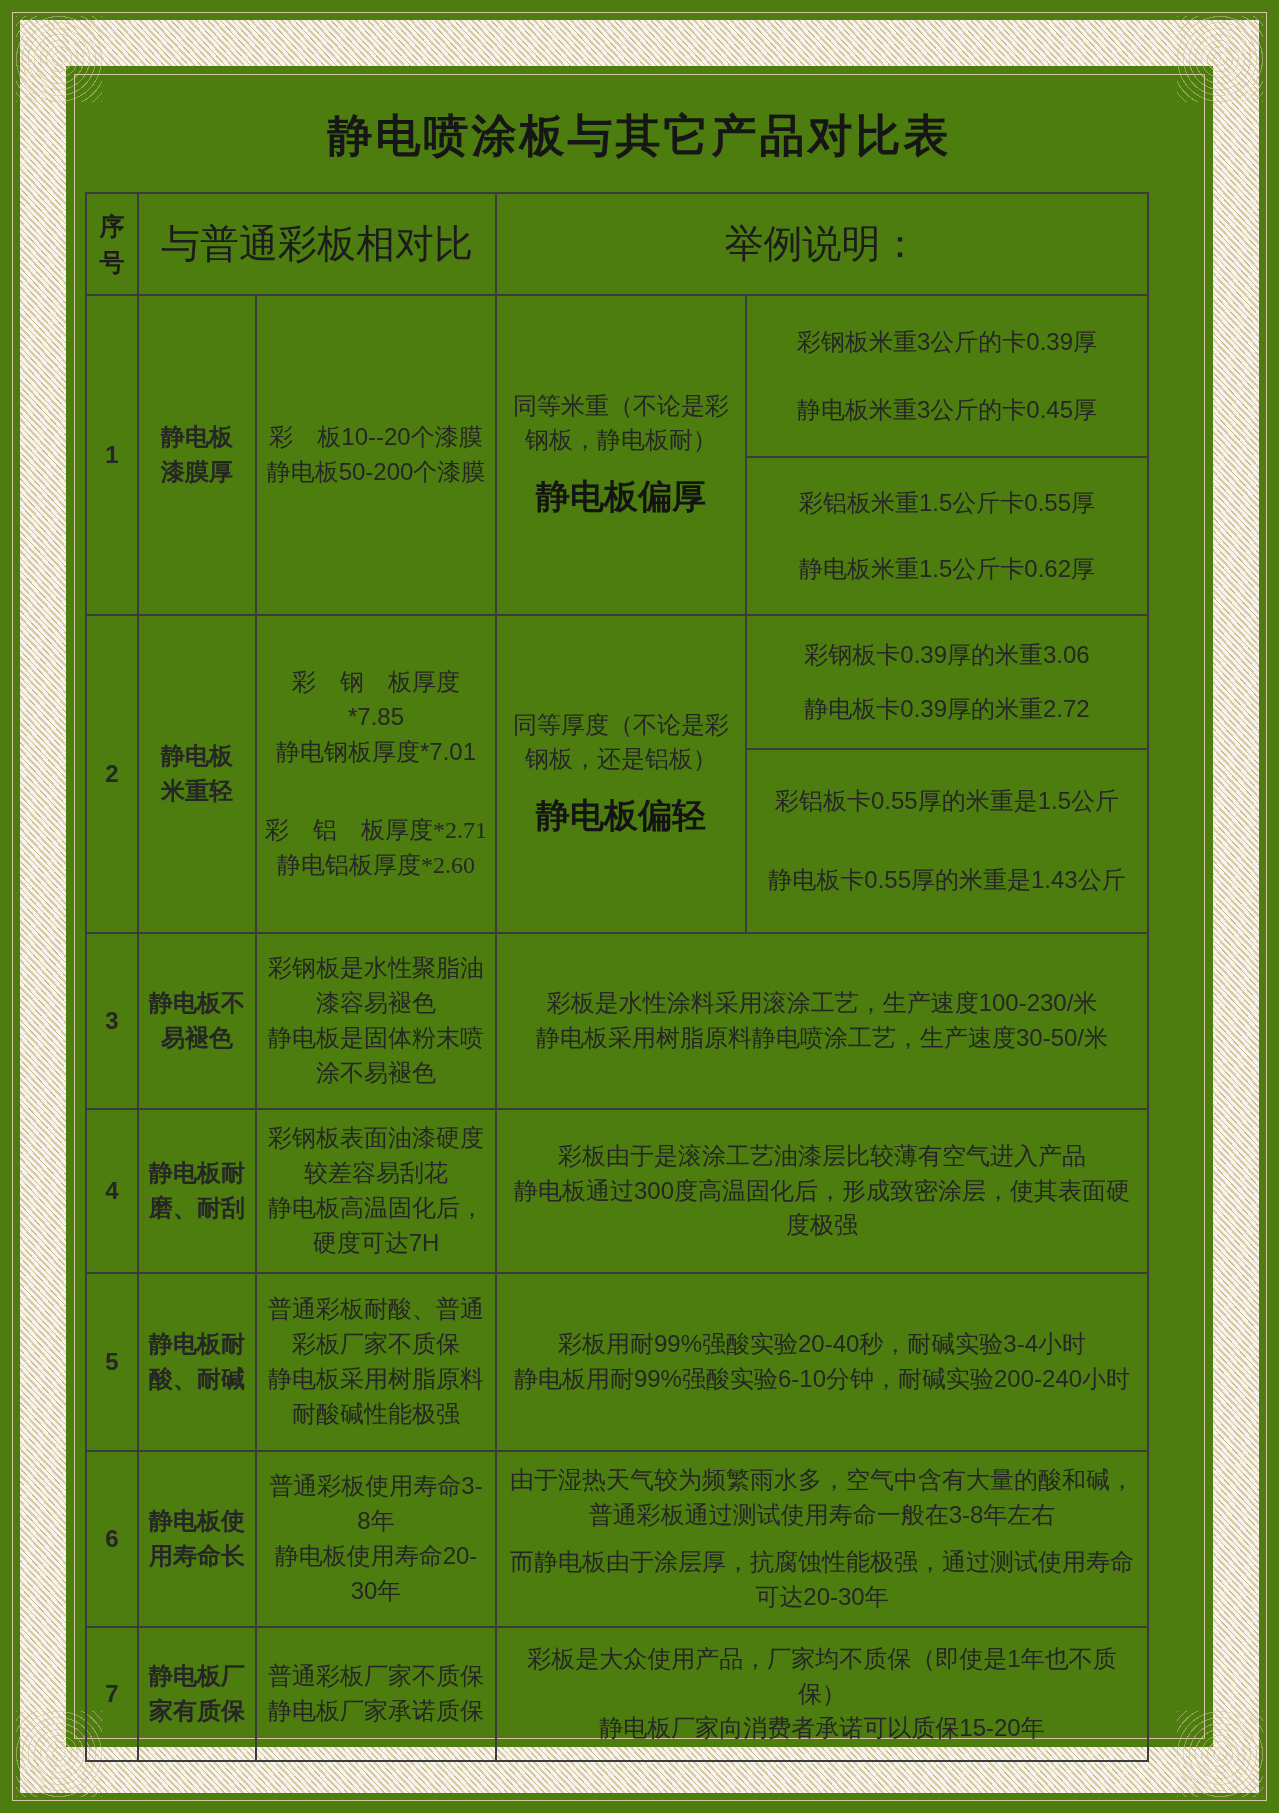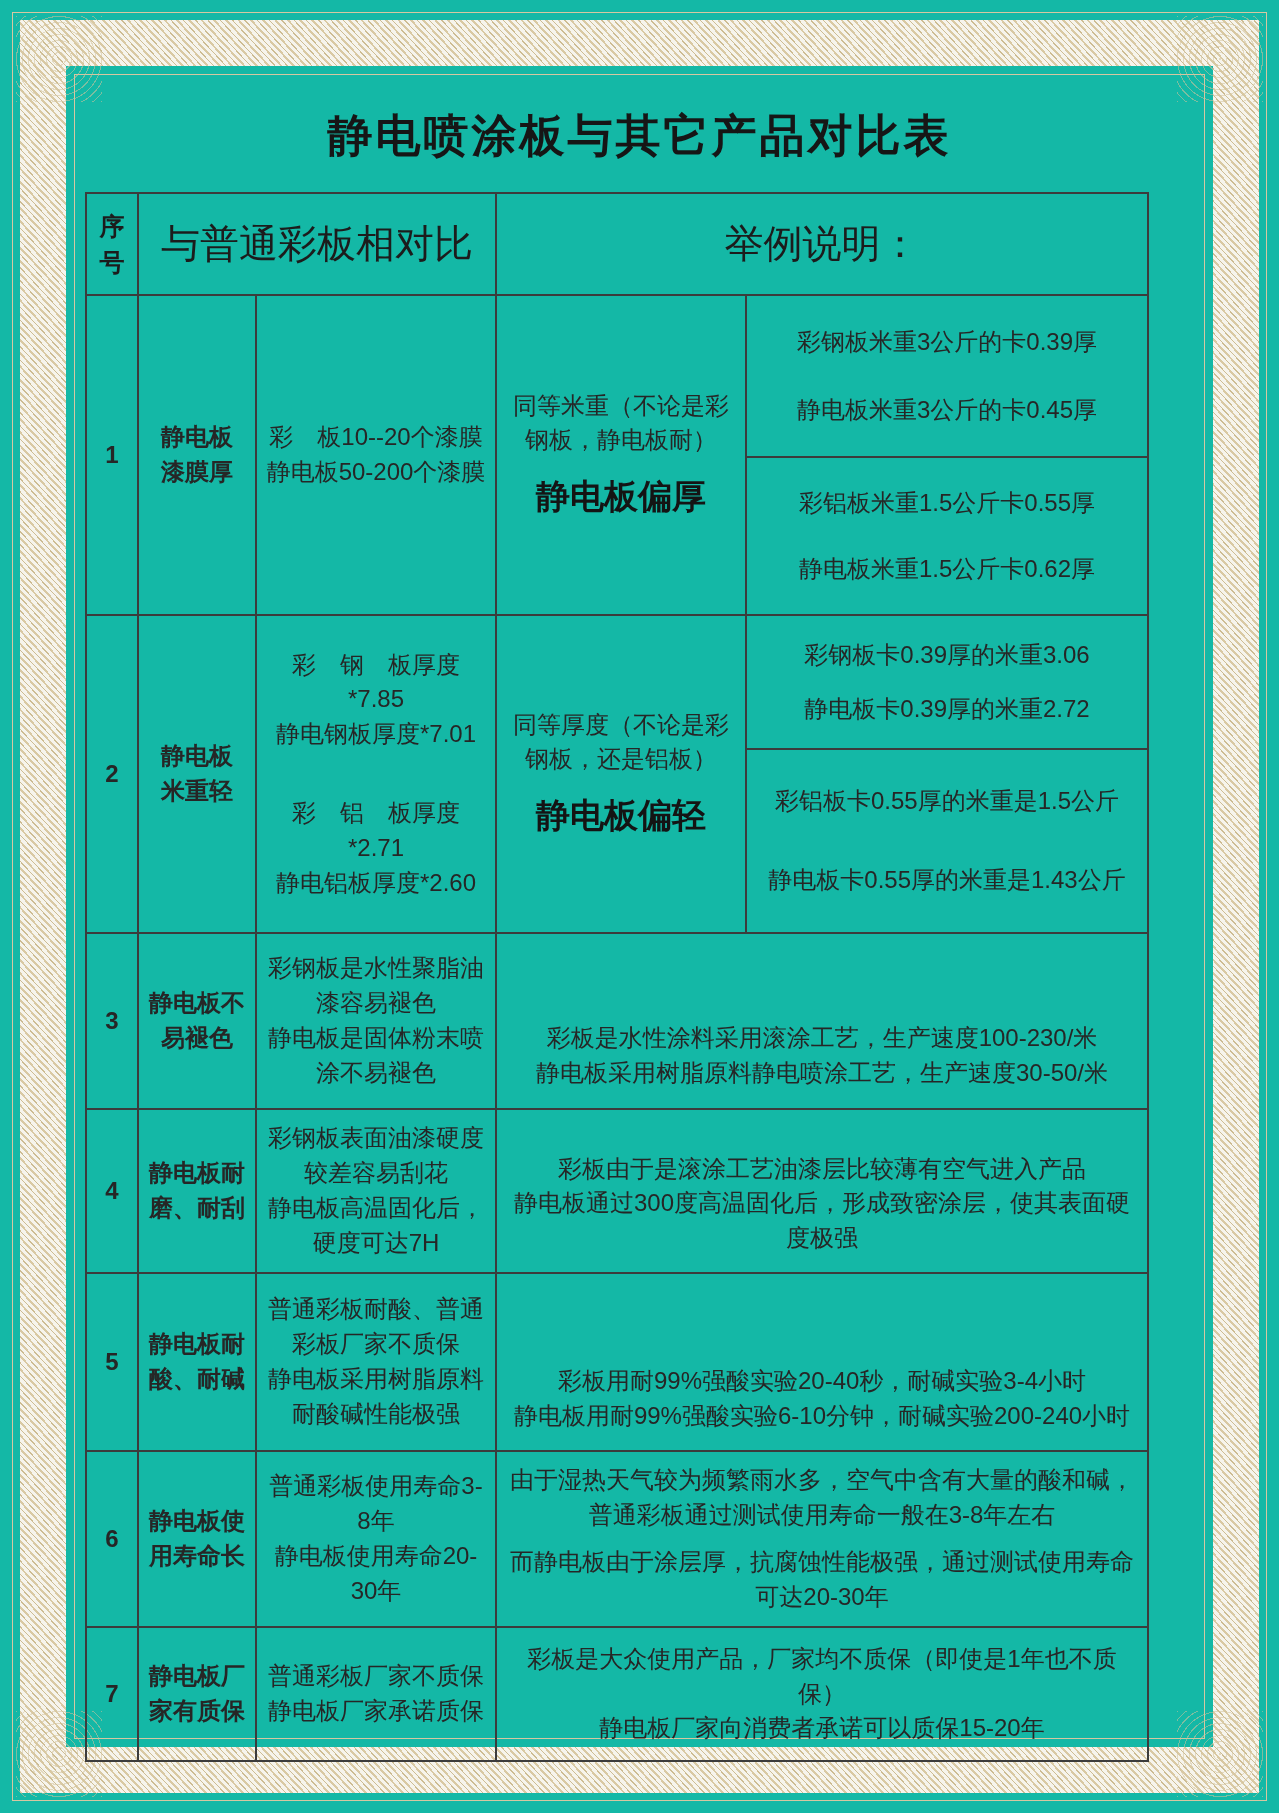--- a/index.html
+++ b/index.html
@@ -4,21 +4,21 @@
 <style>
   html,body{margin:0;padding:0;}
   body{
     width:1279px;height:1813px;
     background:#e6e5df;
     font-family:"Liberation Sans", sans-serif;
     color:#262626;
   }
   .page{
     position:relative;width:1279px;height:1813px;
-    background:#14b8a6;overflow:hidden;
+    background:#4d7c0f;overflow:hidden;
   }
   
   .deco-outer{position:absolute;inset:12px;border:1px solid #d6c7a1;pointer-events:none;}
   .deco-ring{
     position:absolute;inset:20px;
     border:46px solid transparent;
     border-image:repeating-linear-gradient(47deg,#d9c9a3 0 2px,#f6f4ec 2px 5px,#cdbc92 5px 6px,#f6f4ec 6px 9px) 46;
     pointer-events:none;
   }
   .deco-inner{position:absolute;inset:74px;border:1px solid #d6c7a1;pointer-events:none;}
@@ -64,21 +64,21 @@
   td.desc-cell{font-size:24px;}
   .desc-group{margin:10px 0;}
   td.eq-cell{font-size:25px;}
   .eq-bold{font-size:34px;font-weight:700;margin-top:14px;color:#141414;}
 
   .ex-pair{display:flex;flex-direction:column;justify-content:space-around;}
   tr.r1a .ex-pair{min-height:136px;}
   tr.r1b .ex-pair{min-height:132px;}
   tr.r2a .ex-pair{min-height:108px;}
   tr.r2b .ex-pair{min-height:158px;}
-  .exwide-pair{display:flex;flex-direction:column;justify-content:flex-end;min-height:100%;}
+  .exwide-pair{display:flex;flex-direction:column;justify-content:center;min-height:100%;}
   tr.r3 .exwide-pair{min-height:140px;}
   tr.r4 .exwide-pair{min-height:130px;}
   tr.r5 .exwide-pair{min-height:144px;}
   tr.r6 .exwide-pair{min-height:144px;gap:12px;}
   tr.r7 .exwide-pair{min-height:104px;}
 
   tr.r1a td{height:148px;}
   tr.r1b td{height:144px;}
   tr.r2a td{height:120px;}
   tr.r2b td{height:170px;}
@@ -153,21 +153,21 @@
       <td class="no-cell" rowspan="2">2</td>
       <td class="feat-cell" rowspan="2">
         <div>静电板</div>
         <div>米重轻</div>
       </td>
       <td class="desc-cell" rowspan="2">
         <div class="desc-group">
           <div>彩　钢　板厚度*7.85</div>
           <div>静电钢板厚度*7.01</div>
         </div>
-        <div class="desc-group" style="margin-top:44px;">
+        <div class="desc-group" style="margin-top:44px;font-family:Liberation Serif, serif;">
           <div>彩　铝　板厚度*2.71</div>
           <div>静电铝板厚度*2.60</div>
         </div>
       </td>
       <td class="eq-cell" rowspan="2">
         <div>同等厚度（不论是彩钢板，还是铝板）</div>
         <div class="eq-bold">静电板偏轻</div>
       </td>
       <td>
         <div class="ex-pair">

